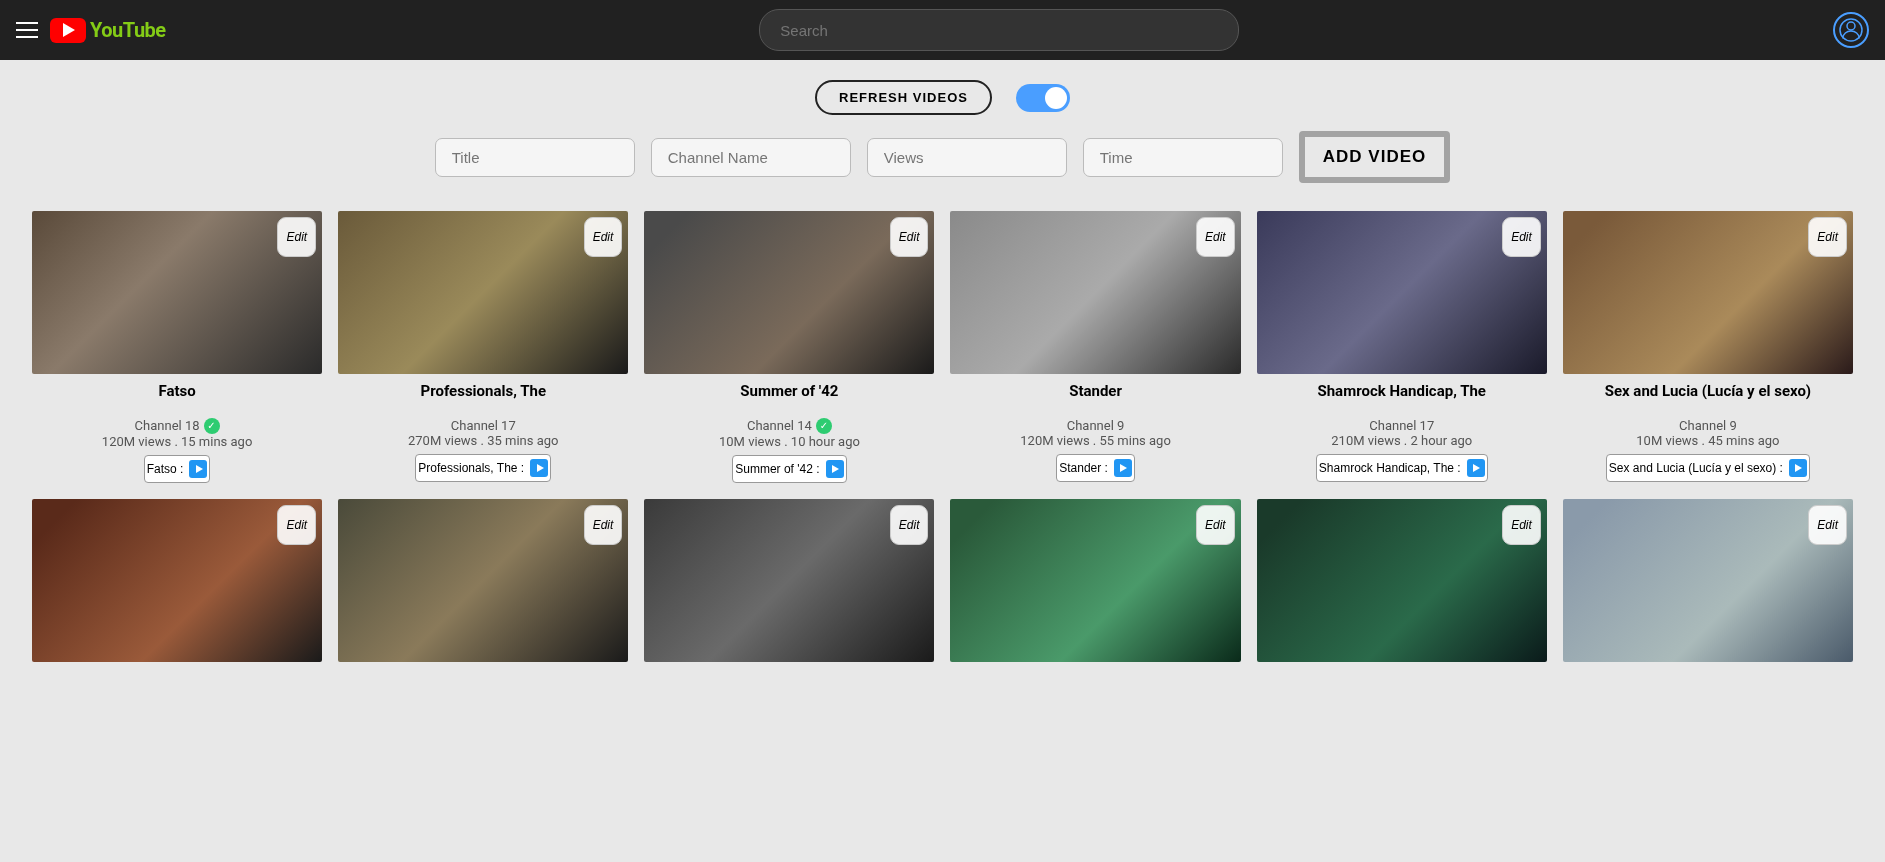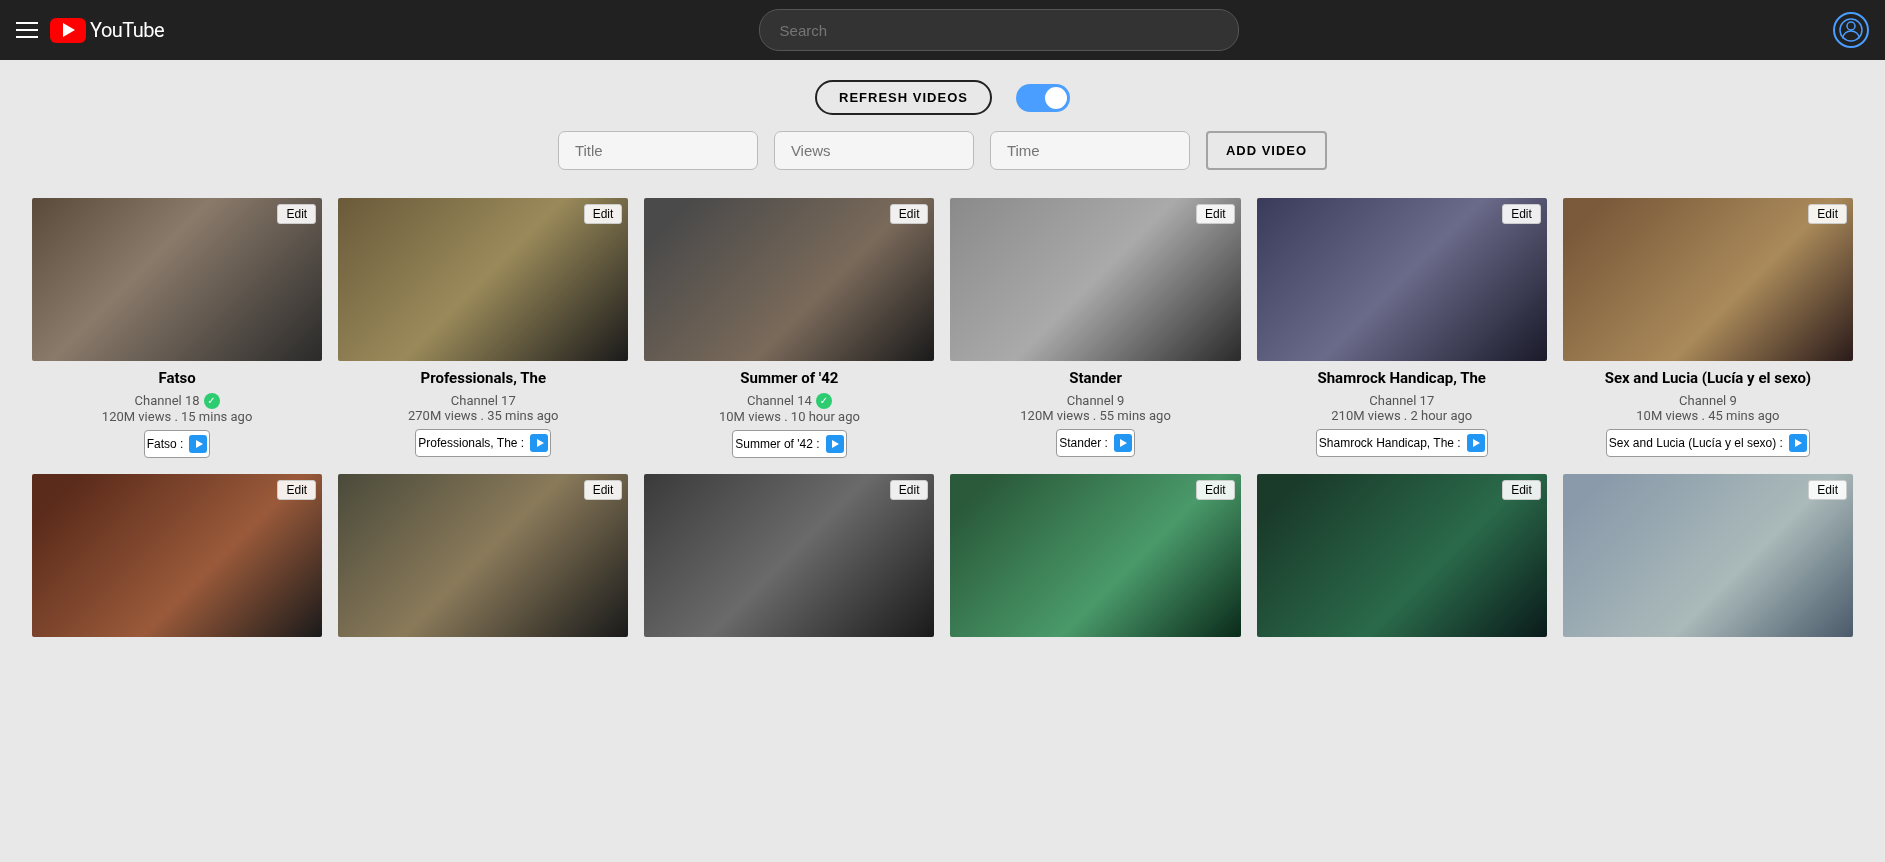--- a/index.html
+++ b/index.html
@@ -15,21 +15,21 @@
       position: sticky;
       top: 0;
       z-index: 100;
     }
     .header-left { display: flex; align-items: center; gap: 12px; }
     .hamburger { display: flex; flex-direction: column; gap: 5px; cursor: pointer; }
     .hamburger span { width: 22px; height: 2px; background: #fff; display: block; }
     .yt-logo { display: flex; align-items: center; gap: 4px; text-decoration: none; }
     .yt-icon { background: #ff0000; border-radius: 6px; width: 36px; height: 25px; display: flex; align-items: center; justify-content: center; }
     .yt-icon::after { content: ''; border-left: 12px solid white; border-top: 7px solid transparent; border-bottom: 7px solid transparent; margin-left: 2px; }
-    .yt-text { color: #ffffff; font-size: 20px; font-weight: 400; letter-spacing: -0.5px; }
+    .yt-text { color: #84cc16; font-size: 20px; font-weight: 700; letter-spacing: -0.5px; }
     .header-center { flex: 1; display: flex; justify-content: center; }
     .search-bar {
       width: 480px;
       height: 42px;
       background: #333;
       border: 1px solid #555;
       border-radius: 20px;
       padding: 0 20px;
       color: #aaa;
       font-size: 15px;
@@ -99,25 +99,25 @@
       border: 1.5px solid #bbb;
       background: #f5f5f5;
       border-radius: 7px;
       padding: 10px 16px;
       font-size: 15px;
       color: #555;
       width: 200px;
       outline: none;
     }
     .add-video-btn {
-      border: 2px solid #a3a3a3;
+      border: 6px solid #a3a3a3;
       background: transparent;
       border-radius: 4px;
       padding: 10px 18px;
-      font-size: 13px;
+      font-size: 17px;
       font-weight: 700;
       letter-spacing: 1px;
       cursor: pointer;
       white-space: nowrap;
     }
 
     
     .video-grid {
       display: grid;
       grid-template-columns: repeat(6, 1fr);
@@ -157,38 +157,39 @@
     .thumb-9 { background: linear-gradient(135deg, #3a3a3a 0%, #6a6a6a 50%, #1a1a1a 100%); }
     .thumb-10 { background: linear-gradient(135deg, #2a5a3a 10%, #4a9a6a 60%, #0a2a1a 100%); }
     .thumb-11 { background: linear-gradient(135deg, #1a3a2a 10%, #2a6a4a 60%, #0a1a1a 100%); }
     .thumb-12 { background: linear-gradient(135deg, #8a9aaa 10%, #aababa 60%, #4a5a6a 100%); }
 
     .edit-btn {
       position: absolute;
       top: 6px; right: 6px;
       background: rgba(255,255,255,0.9);
       border: 1px solid #ccc;
-      border-radius: 3px;
-      padding: 2px 8px;
+      border-radius: 9px;
+      padding: 12px 8px;
       font-size: 12px;
       cursor: pointer;
       z-index: 2;
+      font-style: italic;
     }
     .video-title {
       font-weight: 700;
       font-size: 15px;
       text-align: right;
       margin-top: 8px;
       line-height: 1.3;
     }
     .video-channel {
       font-size: 13px;
       color: #555;
       text-align: center;
-      margin-top: 4px;
+      margin-top: 16px;
       display: flex;
       align-items: center;
       gap: 4px;
       justify-content: center;
     }
     .check-icon {
       width: 16px; height: 16px;
       background: #2ecc71;
       border-radius: 50%;
       display: inline-flex; align-items: center; justify-content: center;
@@ -261,20 +262,21 @@
   <div class="toggle-wrap">
     <label class="toggle">
       <input type="checkbox" checked="" style="">
       <span class="toggle-slider"></span>
     </label>
   </div>
 </div>
 
 <div class="filter-row">
   <input class="filter-input" type="text" placeholder="Title" style="">
+  <input class="filter-input" type="text" placeholder="Channel Name" style="">
   <input class="filter-input" type="text" placeholder="Views" style="">
   <input class="filter-input" type="text" placeholder="Time" style="">
   <button class="add-video-btn">ADD VIDEO</button>
 </div>
 
 <div class="video-grid" id="video-grid">
 <div class="video-card">
       <div class="thumb-wrap">
         <div class="thumb-img thumb-1"></div>
         <button class="edit-btn">Edit</button>

